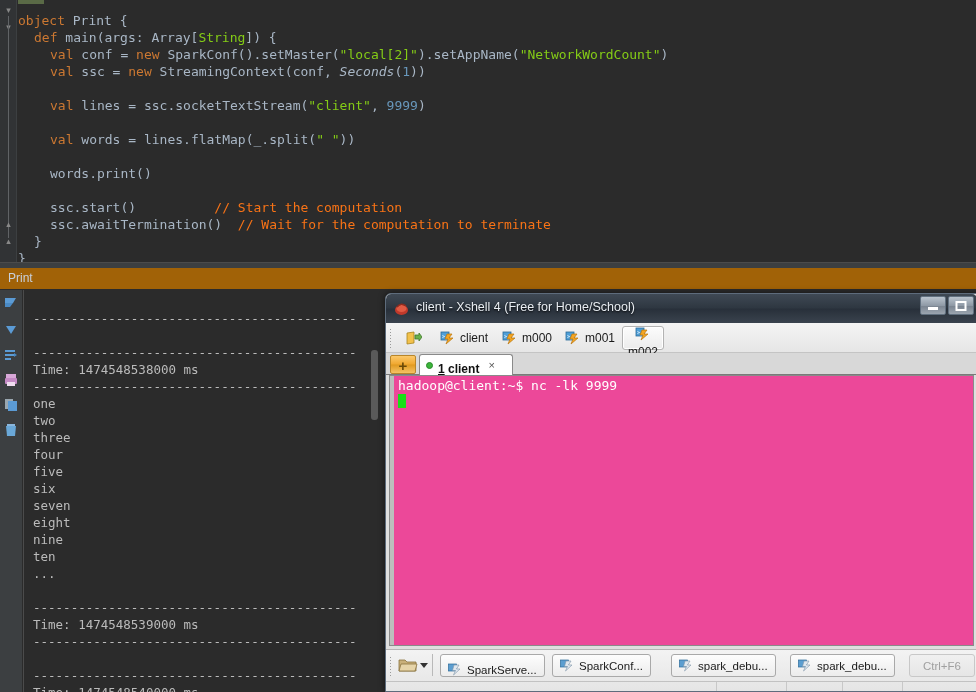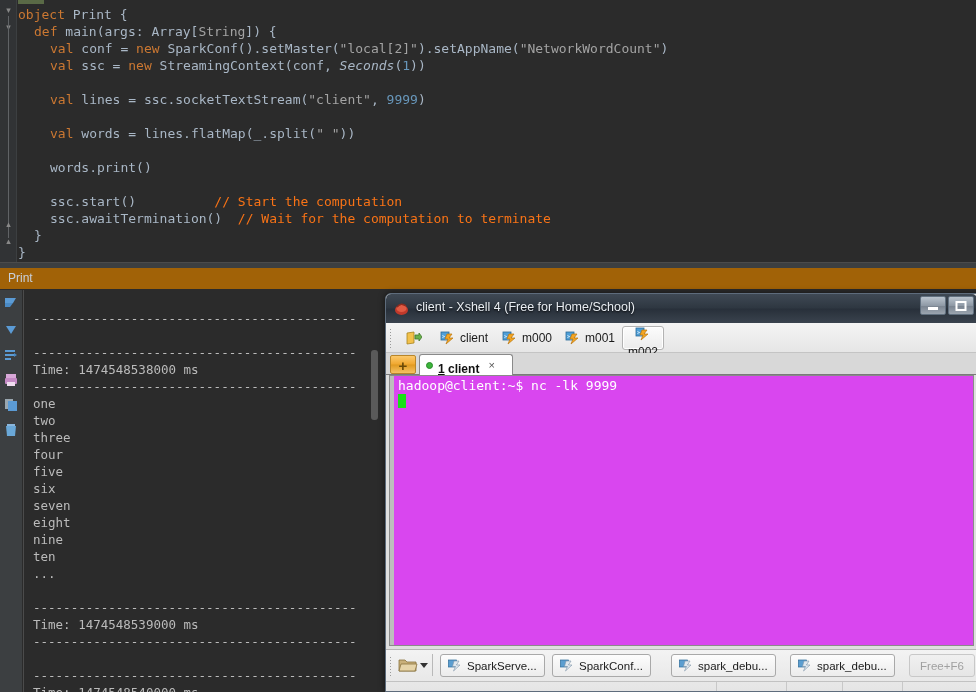--- a/index.html
+++ b/index.html
@@ -32,24 +32,24 @@
     position: absolute; left: 18px; top: 0; width: 26px; height: 4px;
     background: #5a6a46;
   }
   #code {
     position: absolute; left: 18px; top: 0; width: 958px; height: 262px;
     font-family: "DejaVu Sans Mono", monospace;
     font-size: 13px;
     line-height: 17px;
     color: #a9b7c6;
     white-space: pre;
-    padding-top: 6px;
+    padding-top: 12px;
   }
   .kw      { color: #cc7832; }
-  .str     { color: #a3a3a3; }
+  .str     { color: #84cc16; }
   .num     { color: #6897bb; }
   .cls     { color: #a9b7c6; }
   .cmt     { color: #f97316; }
   .ital    { font-style: italic; }
   .fn      { color: #a9b7c6; }
   #editor-bottom-border {
     position: absolute; left: 0; top: 262px; width: 976px; height: 1px;
     background: #4b4b4b;
   }
   #editor-hscroll {
@@ -196,21 +196,21 @@
     margin-top: 8px;
   }
   #xs-tab-label u { text-decoration: underline; }
   #xs-tab-close {
     font-size: 11px; color: #555; margin-left: 4px;
   }
 
   
   #xs-term {
     position: absolute; left: 3px; top: 81px; width: 585px; height: 271px;
-    background: #d946ef;
+    background: #ec4899;
     border: 1px solid #8a8a8a;
     overflow: hidden;
   }
   #xs-term-inner {
     position: absolute; left: 8px; top: 2px; right: 0;
     font-family: "DejaVu Sans Mono", monospace;
     font-size: 13px; line-height: 16px;
     color: #ffffff; white-space: pre;
   }
   #xs-term-leftbar {
@@ -454,21 +454,21 @@
       <div id="xs-bb-grip"></div>
       <div id="xs-bb-folder">
         <svg width="20" height="18" viewBox="0 0 20 18">
           <path d="M1 4 L7 4 L9 6 L18 6 L18 15 L1 15 Z" fill="#c9b07a" stroke="#8a7440" stroke-width=".8"></path>
           <path d="M3 8 L19 8 L17 15 L1 15 Z" fill="#e6d4a8" stroke="#8a7440" stroke-width=".8"></path>
         </svg>
       </div>
       <div id="xs-bb-caret"></div>
       <div id="xs-bb-sep"></div>
 
-      <div class="bb-task" style="left:54px;">
+      <div class="bb-task" style="left:54px;align-items:flex-end;">
         <span class="bb-icon">
           <svg width="15" height="13" viewBox="0 0 15 13">
             <rect x="0.5" y="1" width="8" height="7" fill="#5c9ed0" stroke="#2c6b9a" stroke-width=".7"></rect>
             <path d="M6 2 L11 2 L8.5 6 L12 6 L5.5 12 L7.5 7.5 L4.5 7.5 Z" fill="#dfe7ee" stroke="#7d93a8" stroke-width=".6"></path>
           </svg>
         </span>
         <span>SparkServe...</span>
       </div>
 
       <div class="bb-task" style="left:166px;">
@@ -495,21 +495,21 @@
         <span class="bb-icon">
           <svg width="15" height="13" viewBox="0 0 15 13">
             <rect x="0.5" y="1" width="8" height="7" fill="#5c9ed0" stroke="#2c6b9a" stroke-width=".7"></rect>
             <path d="M6 2 L11 2 L8.5 6 L12 6 L5.5 12 L7.5 7.5 L4.5 7.5 Z" fill="#dfe7ee" stroke="#7d93a8" stroke-width=".6"></path>
           </svg>
         </span>
         <span>spark_debu...</span>
       </div>
 
       <div class="bb-task disabled" style="left:523px;width:66px;">
-        <span>Free+F6</span>
+        <span>Ctrl+F6</span>
       </div>
 
       <div id="xs-bb-divider"></div>
       <div class="bb-cell-sep" style="left:330px;"></div>
       <div class="bb-cell-sep" style="left:400px;"></div>
       <div class="bb-cell-sep" style="left:456px;"></div>
       <div class="bb-cell-sep" style="left:516px;"></div>
     </div>
 
   </div>

